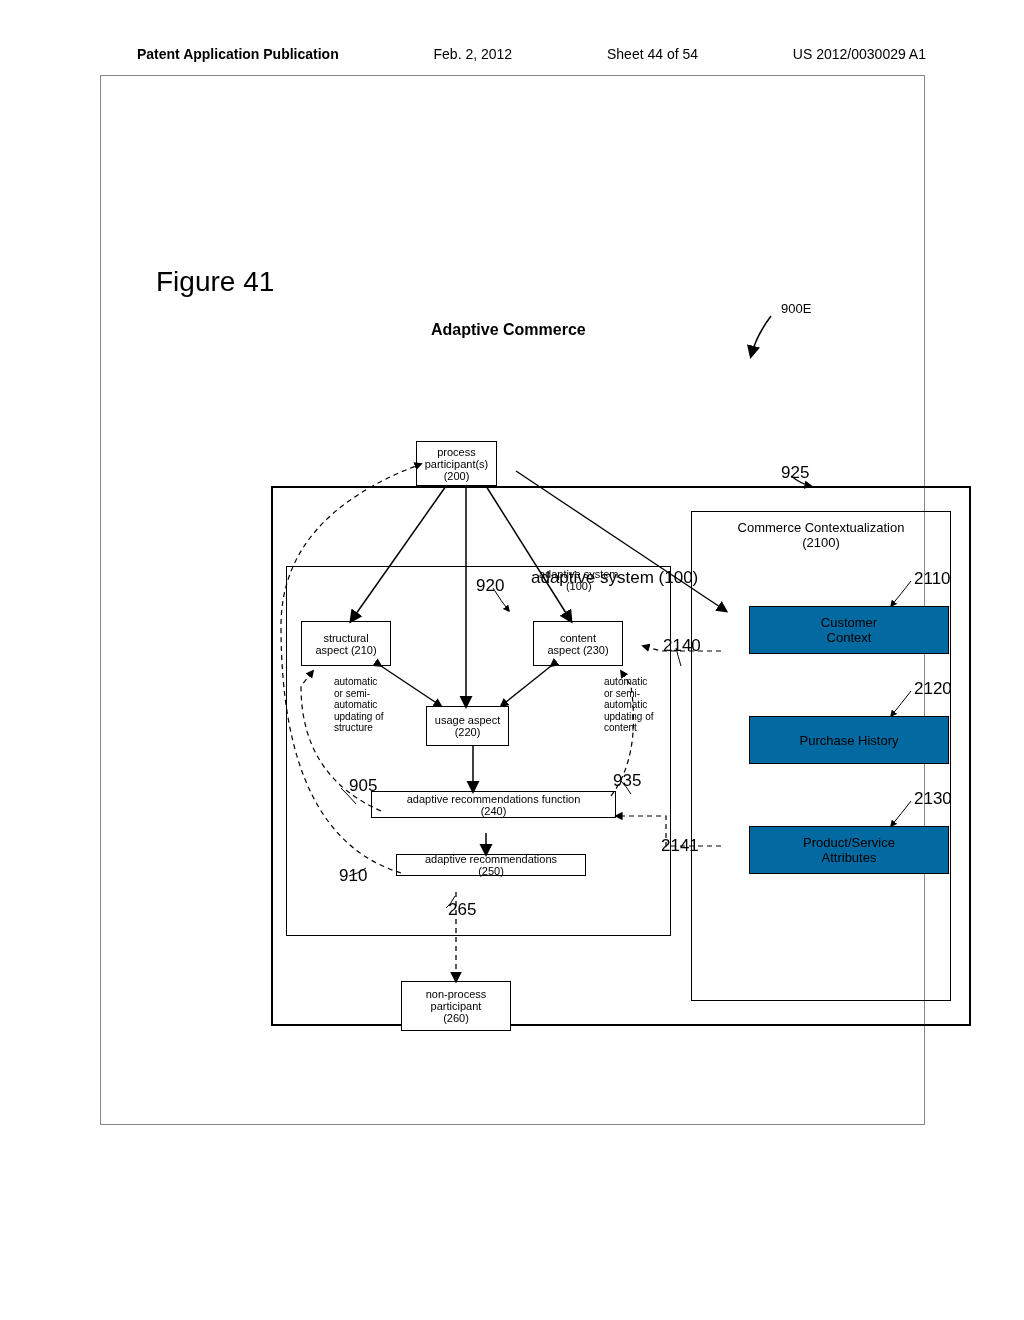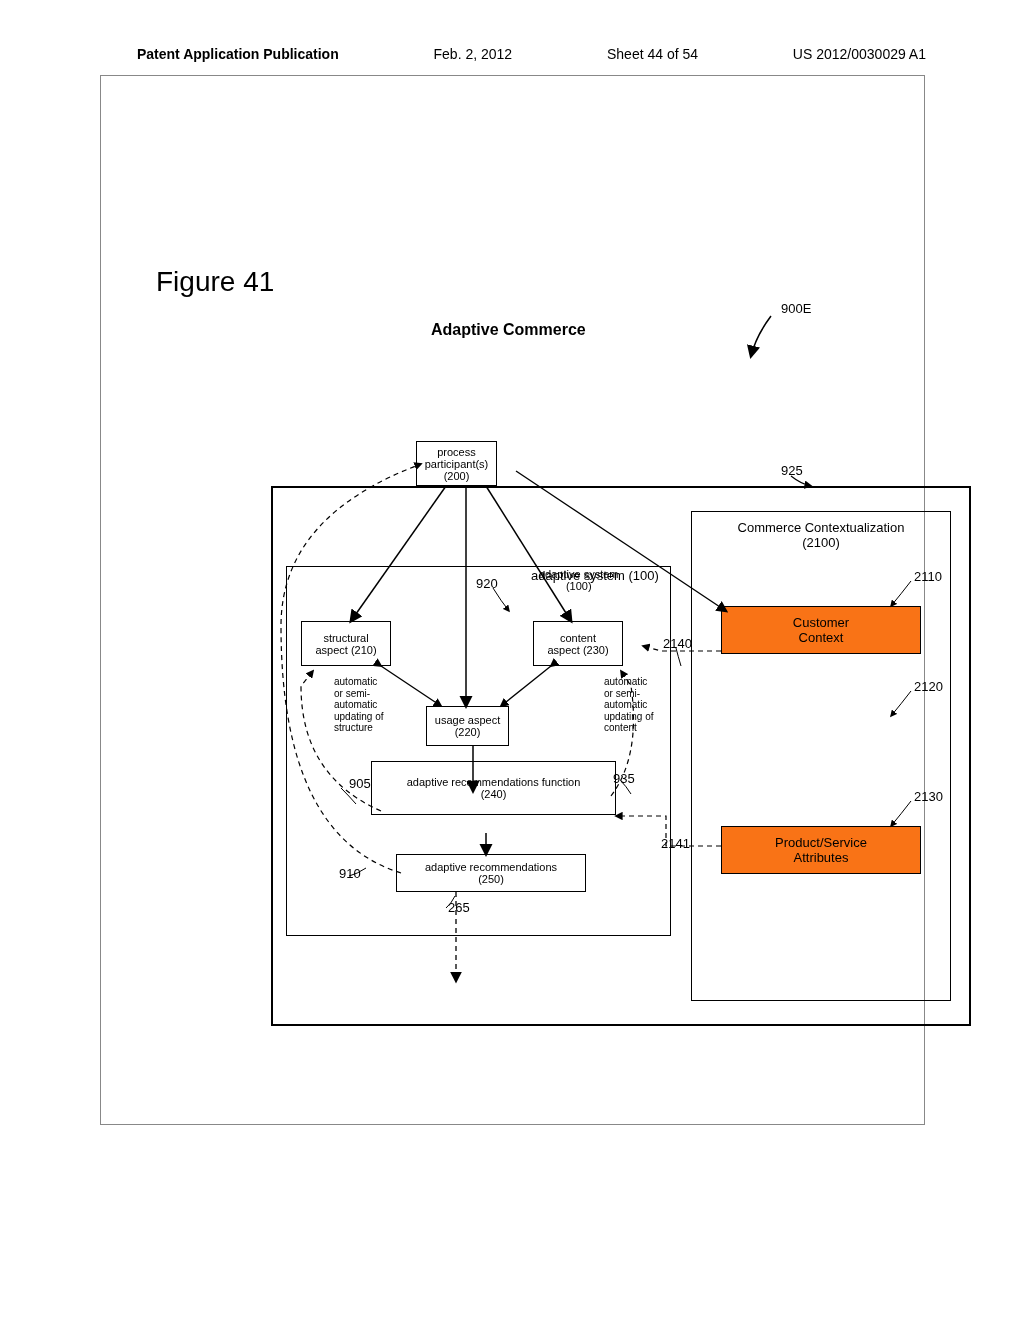--- a/index.html
+++ b/index.html
@@ -7,22 +7,22 @@
   .page { position: absolute; left: 100px; top: 75px; width: 825px; height: 1050px; border: 1px solid #888; }
   .hdr { position: absolute; top: -30px; left: 0; width: 825px; display: flex; justify-content: space-between; font-size: 14px; }
   .hdr .left { font-weight: bold; padding-left: 36px; }
   .fig-title { position: absolute; left: 55px; top: 190px; font-size: 28px; }
   .subtitle { position: absolute; left: 330px; top: 245px; font-weight: bold; font-size: 16px; }
 
   .svg-layer { position: absolute; left: 0; top: 0; width: 100%; height: 100%; pointer-events: none; }
 
   .box { position: absolute; border: 1.5px solid #000; background: #fff; text-align: center; font-size: 12px; display: flex; align-items: center; justify-content: center; flex-direction: column; padding: 4px; }
   .box.small { font-size: 11px; }
-  .shaded { background: #f97316; }
-  .label { position: absolute; font-size: 13px; }
+  .shaded { background: #0369a1; margin-left: 28px; }
+  .label { position: absolute; font-size: 17px; }
   .label.tiny { font-size: 10px; line-height: 1.15; margin-left: 40px; }
 
   
   .frame925 { position: absolute; left: 170px; top: 410px; width: 700px; height: 540px; border: 2px solid #000; }
   
   .frame100 { position: absolute; left: 185px; top: 490px; width: 385px; height: 370px; border: 1.5px solid #000; }
   
   .frame2100 { position: absolute; left: 590px; top: 435px; width: 260px; height: 490px; border: 1.5px solid #000; }
 </style>
 </head>
@@ -49,27 +49,31 @@
   <div class="box small" style="left:315px; top:365px; width:81px; height:45px; white-space:pre-line;">process
 participant(s)
 (200)</div>
 
   <div class="box small" style="left:200px; top:545px; width:90px; height:45px; white-space:pre-line;">structural
 aspect (210)</div>
   <div class="box small" style="left:432px; top:545px; width:90px; height:45px; white-space:pre-line;">content
 aspect (230)</div>
   <div class="box small" style="left:325px; top:630px; width:83px; height:40px; white-space:pre-line;">usage aspect
 (220)</div>
-  <div class="box small" style="left:270px; top:685px; width:245px; height:54px; white-space:pre-line;">adaptive recommendations function
+  <div class="box small" style="left:270px; top:715px; width:245px; height:27px; white-space:pre-line;">adaptive recommendations function
 (240)</div>
-  <div class="box small" style="left:295px; top:778px; width:190px; height:38px; white-space:pre-line;">adaptive recommendations
+  <div class="box small" style="left:295px; top:778px; width:190px; height:22px; white-space:pre-line;">adaptive recommendations
 (250)</div>
+  <div class="box small" style="left:300px; top:905px; width:110px; height:50px; white-space:pre-line;">non-process
+participant
+(260)</div>
 
   <div class="box shaded" style="left:620px; top:530px; width:200px; height:48px; white-space:pre-line; font-size:13px;">Customer
 Context</div>
+  <div class="box shaded" style="left:620px; top:640px; width:200px; height:48px; font-size:13px;">Purchase History</div>
   <div class="box shaded" style="left:620px; top:750px; width:200px; height:48px; white-space:pre-line; font-size:13px;">Product/Service
 Attributes</div>
 
   <div class="label" style="left:680px; top:225px; font-size:13px;">900E</div>
   <div class="label" style="left:680px; top:387px;">925</div>
   <div class="label" style="left:430px; top:492px;">adaptive system
 (100)</div>
   <div class="label" style="left:375px; top:500px;">920</div>
   <div class="label" style="left:813px; top:493px;">2110</div>
   <div class="label" style="left:813px; top:603px;">2120</div>

